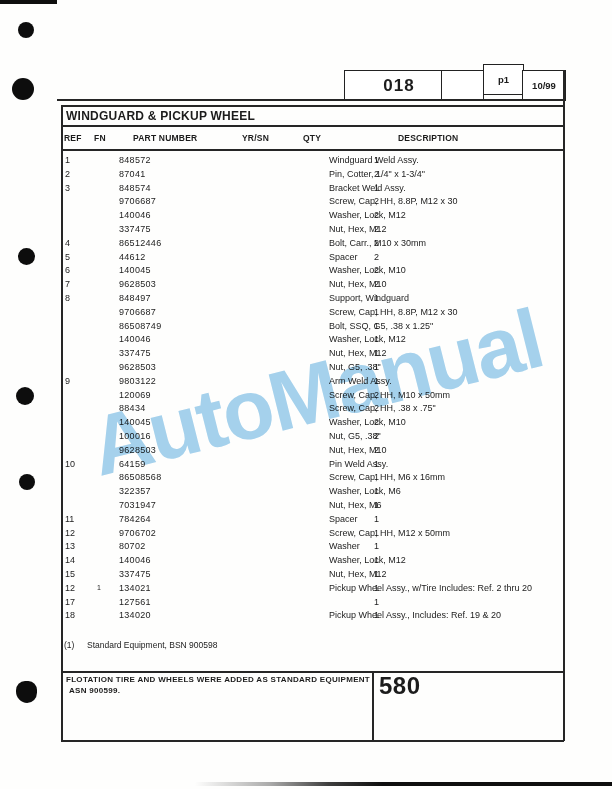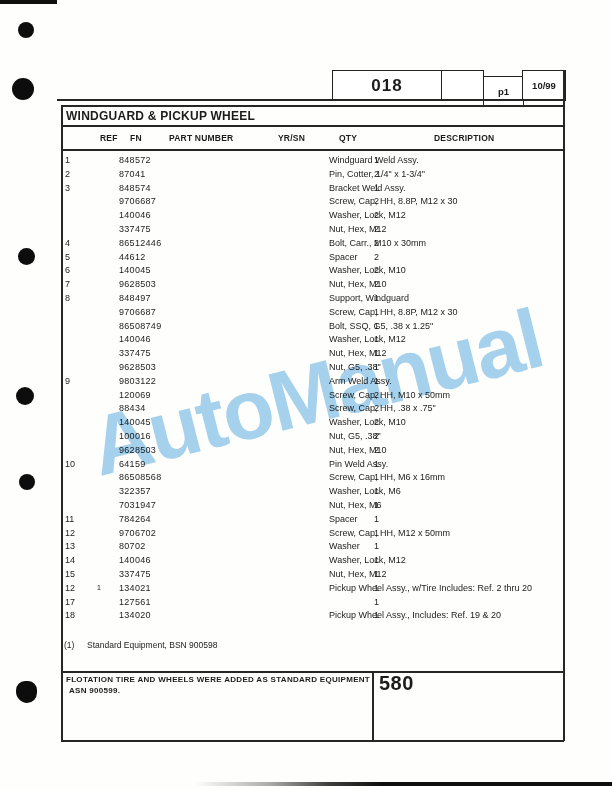--- a/index.html
+++ b/index.html
@@ -8,40 +8,40 @@
     font-family:"Liberation Sans","DejaVu Sans",sans-serif;color:#1c1c1c;
   }
   .abs{position:absolute;}
   
   .scan-bar-top{left:0;top:0;width:57px;height:4px;background:#0e0e0e;}
   .scan-bar-bottom{left:195px;top:782px;width:417px;height:4px;
     background:linear-gradient(to right,rgba(14,14,14,0) 0%,rgba(14,14,14,.35) 18%,rgba(14,14,14,.8) 32%,#0e0e0e 45%,#0e0e0e 100%);}
   .hole{background:#0d0d0d;border-radius:50%;}
   
   .hbox{border:1.6px solid #222;display:flex;align-items:center;justify-content:center;background:#fff;}
-  .hbox.code{font-size:17px;font-weight:bold;letter-spacing:1px;}
+  .hbox.code{font-size:17px;font-weight:bold;letter-spacing:1px;margin-left:12px;}
   .hbox.small{font-size:9.5px;font-weight:bold;}
   
   .hline{background:#262626;height:1.5px;}
   .vline{background:#262626;width:1.6px;}
   
   .title-bar{left:66px;top:109px;font-size:12px;font-weight:bold;letter-spacing:.25px;}
-  .colhead{top:133px;font-size:8.5px;font-weight:bold;letter-spacing:.2px;padding-left:36px;}
+  .colhead{top:133px;font-size:8.5px;font-weight:bold;letter-spacing:.2px;}
   .rows{left:61px;top:154px;width:503px;}
   .trow{position:relative;height:13.8px;font-size:9px;line-height:13.8px;white-space:nowrap;}
   .trow span{position:absolute;top:0;}
   .c-ref{left:4px;}
   .c-fn{left:36px;font-size:7px;line-height:12px;}
   .c-pn{left:58px;letter-spacing:.3px;}
   .c-yr{left:182px;}
   .c-qty{left:290px;width:28px;text-align:right;}
   .c-desc{left:268px;}
   .footnote{top:640px;font-size:8.5px;}
   .footer-note{left:66px;font-size:8px;font-weight:bold;letter-spacing:.3px;white-space:nowrap;}
-  .footer-page{left:379px;top:672px;font-size:20px;font-weight:bold;letter-spacing:.5px;}
+  .footer-page{left:379px;top:672px;font-size:24px;font-weight:bold;letter-spacing:.5px;}
   
   .watermark{
     left:316px;top:393px;transform:translate(-50%,-50%) rotate(-14deg);
     font-size:84px;font-weight:bold;letter-spacing:-2px;white-space:nowrap;
     mix-blend-mode:multiply;pointer-events:none;z-index:5;
   }
 </style>
 </head>
 <body>
 
@@ -53,21 +53,21 @@
   <div class="abs hole" style="left:12px;top:78px;width:22px;height:22px;"></div>
   <div class="abs hole" style="left:18px;top:248px;width:17px;height:17px;"></div>
   <div class="abs hole" style="left:16px;top:387px;width:18px;height:18px;"></div>
   <div class="abs hole" style="left:19px;top:474px;width:16px;height:16px;"></div>
   <div class="abs hole" style="left:16px;top:681px;width:21px;height:22px;border-radius:50% 48% 55% 62%;"></div>
 
   <div class="abs hbox code" style="left:332px;top:70px;width:108px;height:29px;">
     <span>018</span>
   </div>
   <div class="abs hbox" style="left:441px;top:70px;width:41px;height:29px;"></div>
-  <div class="abs hbox small" style="left:483px;top:76px;width:39px;height:29px;">
+  <div class="abs hbox small" style="left:483px;top:64px;width:39px;height:29px;">
     <span>p1</span>
   </div>
   <div class="abs hbox small" style="left:522px;top:70px;width:42px;height:29px;">
     <span>10/99</span>
   </div>
 
   <div class="abs hline" style="left:57px;top:99px;width:507px;"></div>
   <div class="abs vline" style="left:563px;top:70px;height:671px;"></div>
   <div class="abs vline" style="left:61px;top:105px;height:636px;"></div>
   <div class="abs hline" style="left:61px;top:105px;width:503px;"></div>

